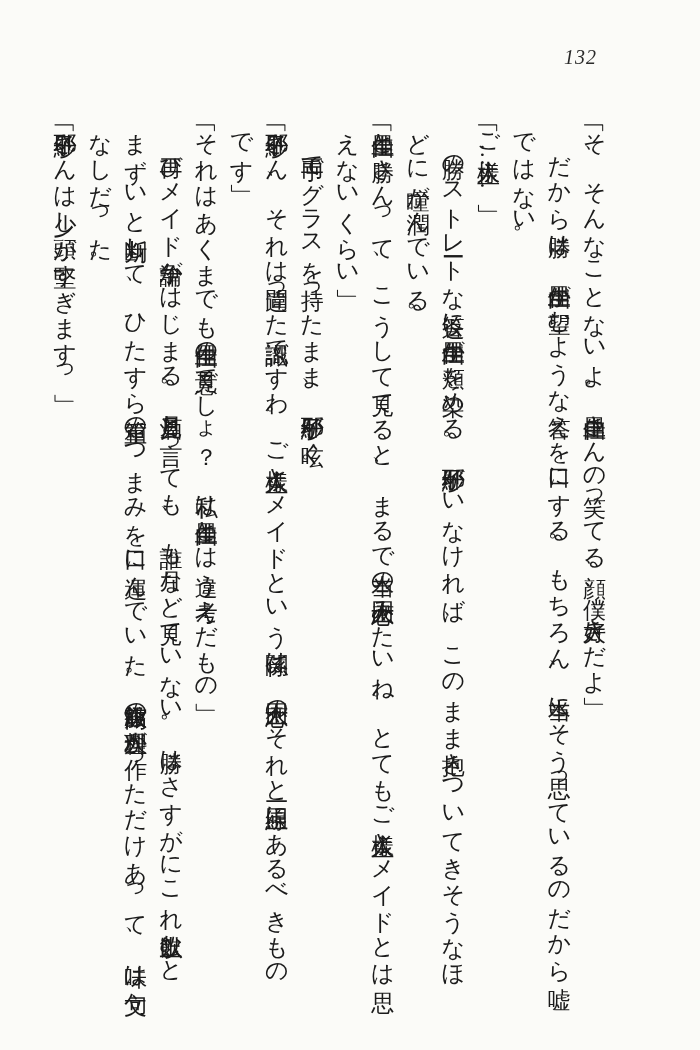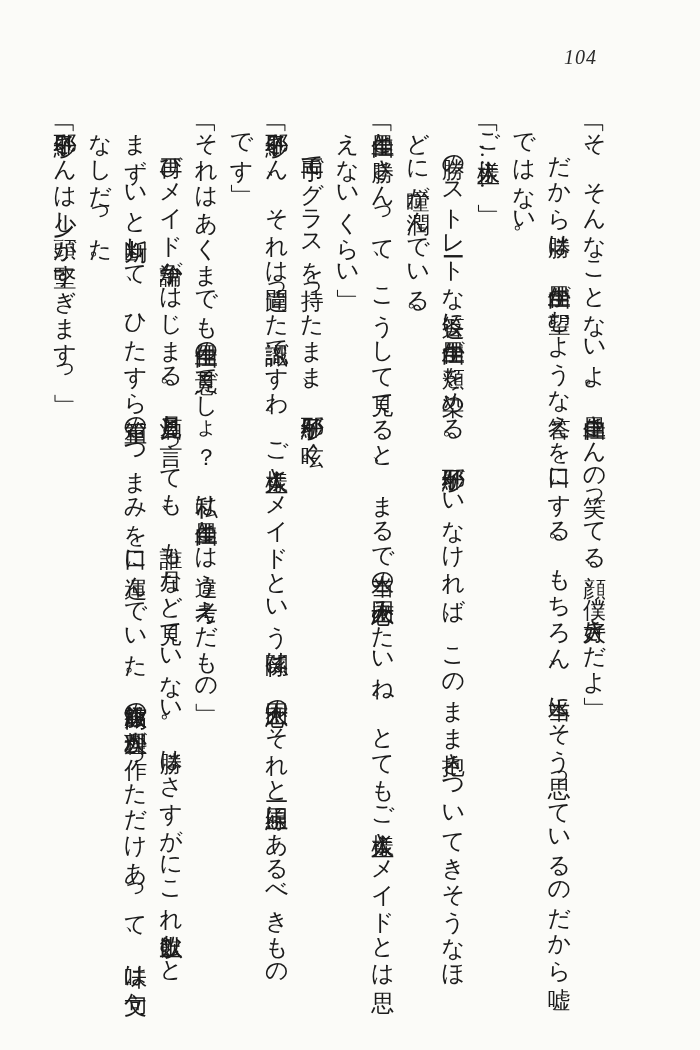--- a/index.html
+++ b/index.html
@@ -46,21 +46,21 @@
     text-indent: 0;
   }
   .para.indent {
     text-indent: 1em;
   }
 </style>
 </head>
 <body>
 
 <div class="page">
-  <div class="page-number">104</div>
+  <div class="page-number">132</div>
   <div class="text-block" id="text-block">
       <p class="para">「そ、そんなことないよ。由佳里さんの笑ってる顔、僕、大好きだよ」</p>
       <p class="para indent">だから勝は、由佳里が望むような答えを口にする。もちろん、本当にそう思っているのだから嘘ではない。</p>
       <p class="para">「ご主人様……」</p>
       <p class="para indent">勝のストレートな返答に由佳里が頬を染める。紗耶子がいなければ、このまま抱きついてきそうなほどに瞳が潤んでいる。</p>
       <p class="para">「由佳里と勝さんって、こうして見てると、まるで本当の恋人同士みたいね。とてもご主人様とメイドとは思えないくらい」</p>
       <p class="para indent">両手でグラスを持ったまま、紗耶子が呟く。</p>
       <p class="para">「紗耶子さん、それは間違った認識ですわ。ご主人様とメイドという関係は、恋人同士のそれと同一線上にあるべきものです」</p>
       <p class="para">「それはあくまでも由佳里の意見でしょ？　私は由佳里とは違う考えだもの」</p>
       <p class="para indent">再びメイド論争がはじまる。月見酒と言っても、誰も月など見ていない。勝はさすがにこれ以上飲むとまずいと判断して、ひたすら重箱のつまみを口に運んでいた。高級旅館の料理人が作っただけあって、味は文句なしだった。</p>

